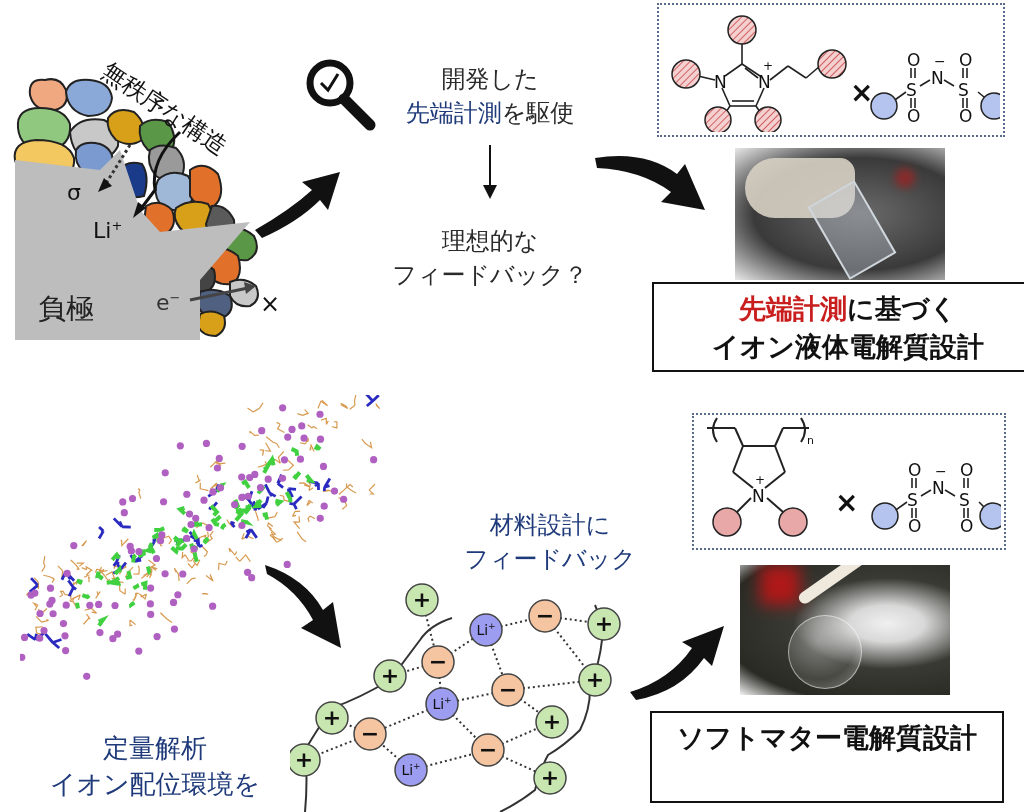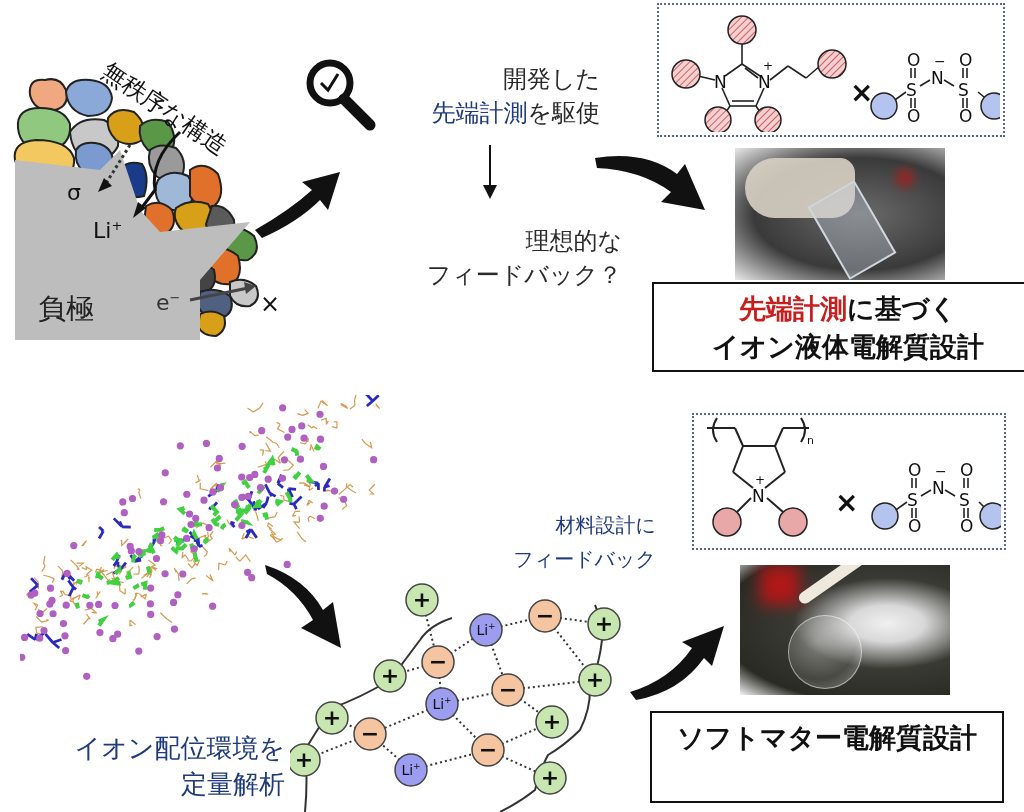--- a/index.html
+++ b/index.html
@@ -1,19 +1,19 @@
 <!DOCTYPE html>
 <html><head>
 <meta charset="utf-8">
 <style>
   html, body { margin: 0; padding: 0; background: #ffffff; }
   body { width: 1024px; height: 812px; position: relative; overflow: hidden;
          font-family: "DejaVu Sans", sans-serif; color: #1a1a1a; }
   .abs { position: absolute; }
-  .txt { position: absolute; text-align: right; white-space: nowrap; }
+  .txt { position: absolute; text-align: center; white-space: nowrap; }
   .center-q { font-size: 24px; line-height: 34px; color: #2a2a2a; }
   .blue { color: #1f3a7a; }
   .red { color: #c81e1e; }
   .result-box { position: absolute; border: 2px solid #111; background: #fff;
                 text-align: center; font-weight: bold; font-size: 27px; line-height: 38px; color: #111; }
   .dotted-box { position: absolute; border: 2px dotted #5a6a8a; background: #fff; }
   .photo { position: absolute; overflow: hidden; }
   svg text { font-family: "DejaVu Sans", sans-serif; }
 </style>
 </head>
@@ -76,21 +76,21 @@
 </svg>
 
 <div class="txt center-q" style="left:380px;top:62px;width:220px;">
   <div>開発した</div>
   <div><span class="blue">先端計測</span><span>を駆使</span></div>
 </div>
 <svg class="abs" style="left:480px;top:145px" width="20" height="55" viewBox="0 0 20 55">
   <line x1="10" y1="0" x2="10" y2="42" stroke="#111" stroke-width="2"></line>
   <polygon points="3,40 17,40 10,54" fill="#111"></polygon>
 </svg>
-<div class="txt center-q" style="left:342px;top:224px;width:280px;">
+<div class="txt center-q" style="left:350px;top:224px;width:280px;">
   <div>理想的な</div>
   <div>フィードバック？</div>
 </div>
 
 <div class="dotted-box" style="left:657px;top:3px;width:344px;height:130px;"></div>
 <svg class="abs" style="left:660px;top:6px" width="340" height="126" viewBox="0 0 340 126">
   <defs>
     <pattern id="hatch" width="5" height="5" patternUnits="userSpaceOnUse" patternTransform="rotate(45)">
       <rect width="5" height="5" fill="#f4d0d0"></rect>
       <line x1="0" y1="0" x2="0" y2="5" stroke="#d06060" stroke-width="2"></line>
@@ -456,25 +456,25 @@
       <circle cx="130.36947016460903" cy="208.93458504801097" r="3.6"></circle>
       <circle cx="281.7546296296297" cy="30.953746570644732" r="3.6"></circle>
     </g>
 </svg>
 
 <svg class="abs" style="left:265px;top:560px" width="90" height="90" viewBox="0 0 90 90">
   <path d="M0 5 Q40 18 58 50 L68 42 L76 88 L36 68 L48 60 Q32 30 2 14 Z" fill="#111"></path>
 </svg>
 
 <div class="txt" style="left:25px;top:730px;width:260px;font-size:26px;line-height:36px;color:#1f3a7a;">
+  <div>定量解析</div>
   <div>イオン配位環境を</div>
-  <div>定量解析</div>
-</div>
-
-<div class="txt" style="left:476px;top:508px;width:180px;font-size:20px;line-height:34px;color:#1f3a7a;">
+</div>
+
+<div class="txt" style="left:460px;top:508px;width:180px;font-size:24px;line-height:34px;color:#1f3a7a;">
   <div>材料設計に</div>
   <div>フィードバック</div>
 </div>
 
 <svg class="abs" id="network-svg" style="left:290px;top:580px" width="340" height="232" viewBox="0 0 340 232">
   <g stroke="#333" stroke-width="2" fill="none">
     <path d="M15 232 Q18 200 15 170 Q30 145 42 128 Q70 118 100 100 Q115 80 130 60 Q140 45 162 38"></path>
     <path d="M210 232 Q230 222 245 210 Q250 190 258 175 Q275 165 290 150 Q300 130 300 110 Q310 80 312 60 Q312 40 305 25"></path>
   </g>
   <g id="net-links" stroke="#333" stroke-width="2" stroke-dasharray="2,3">

